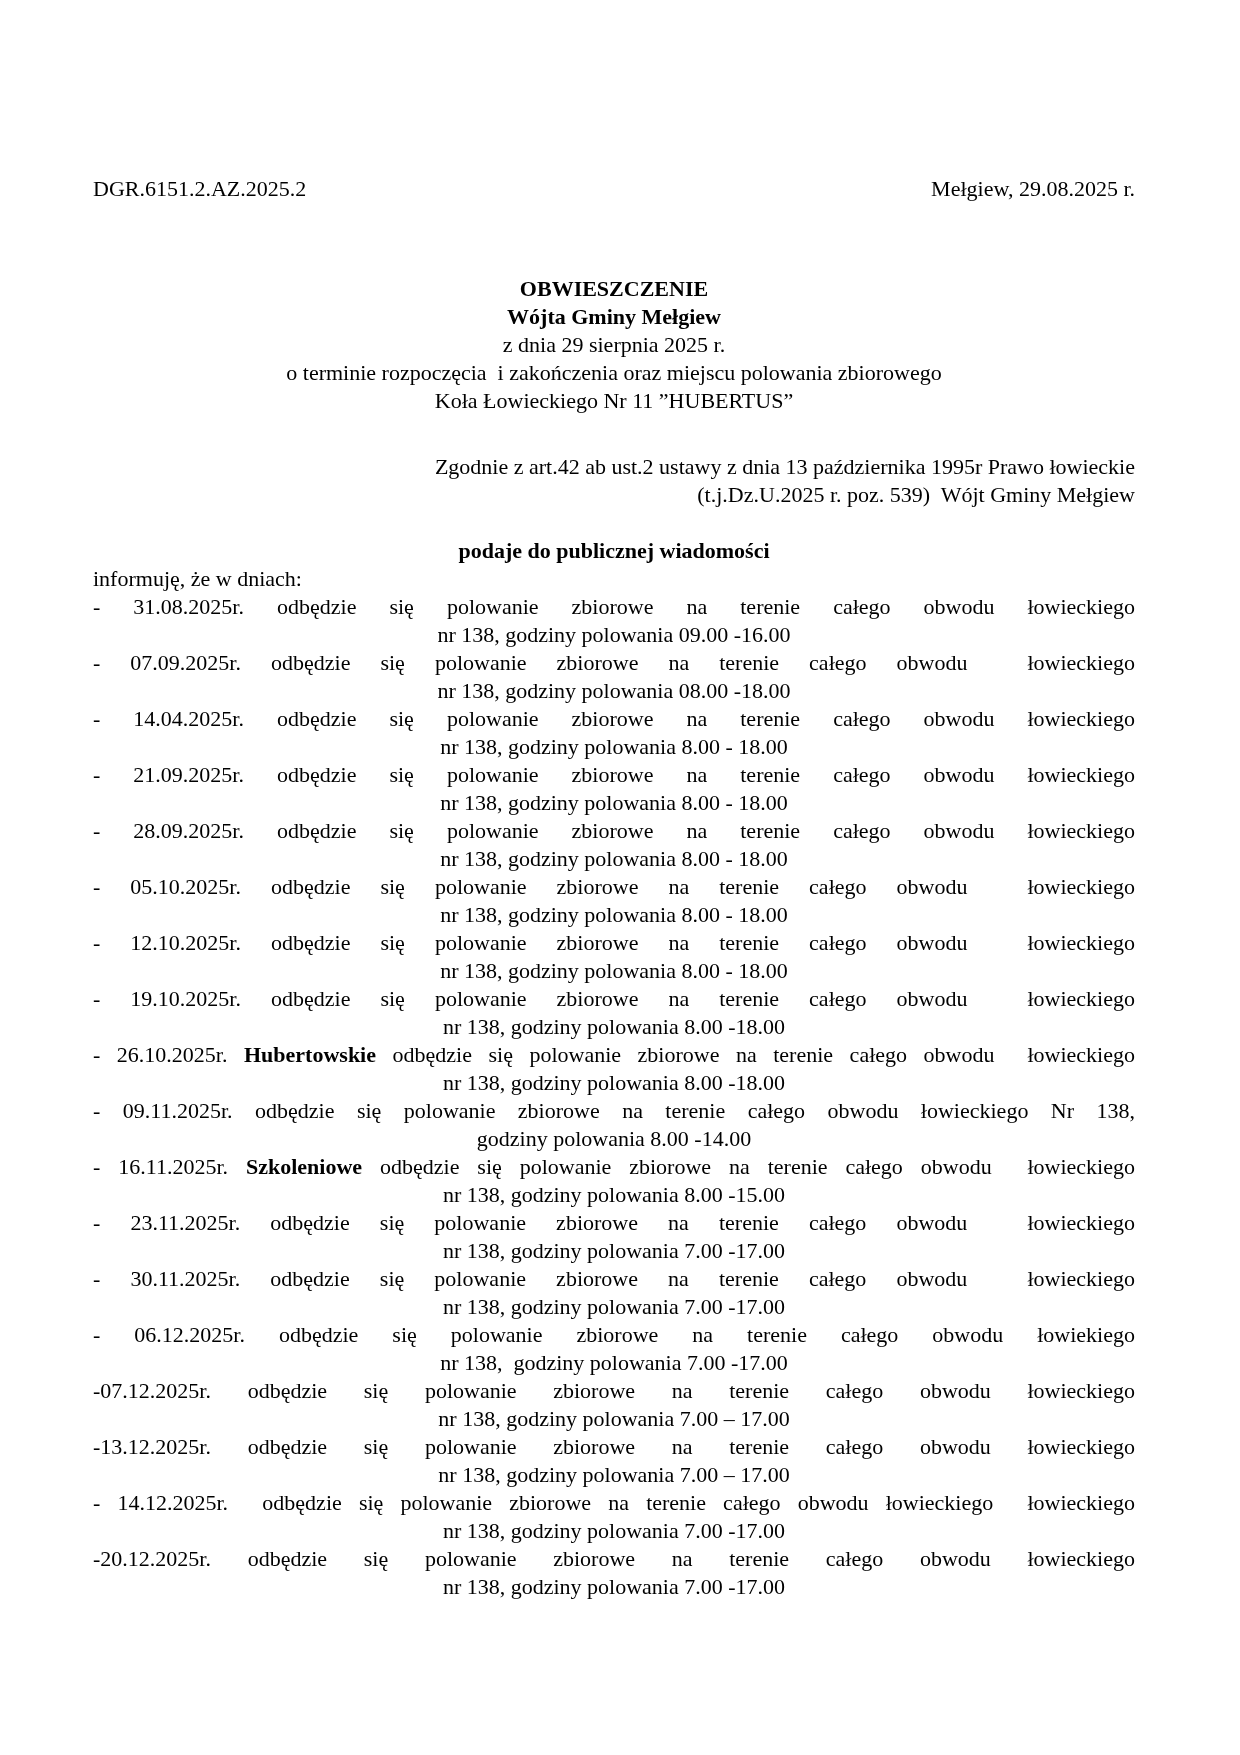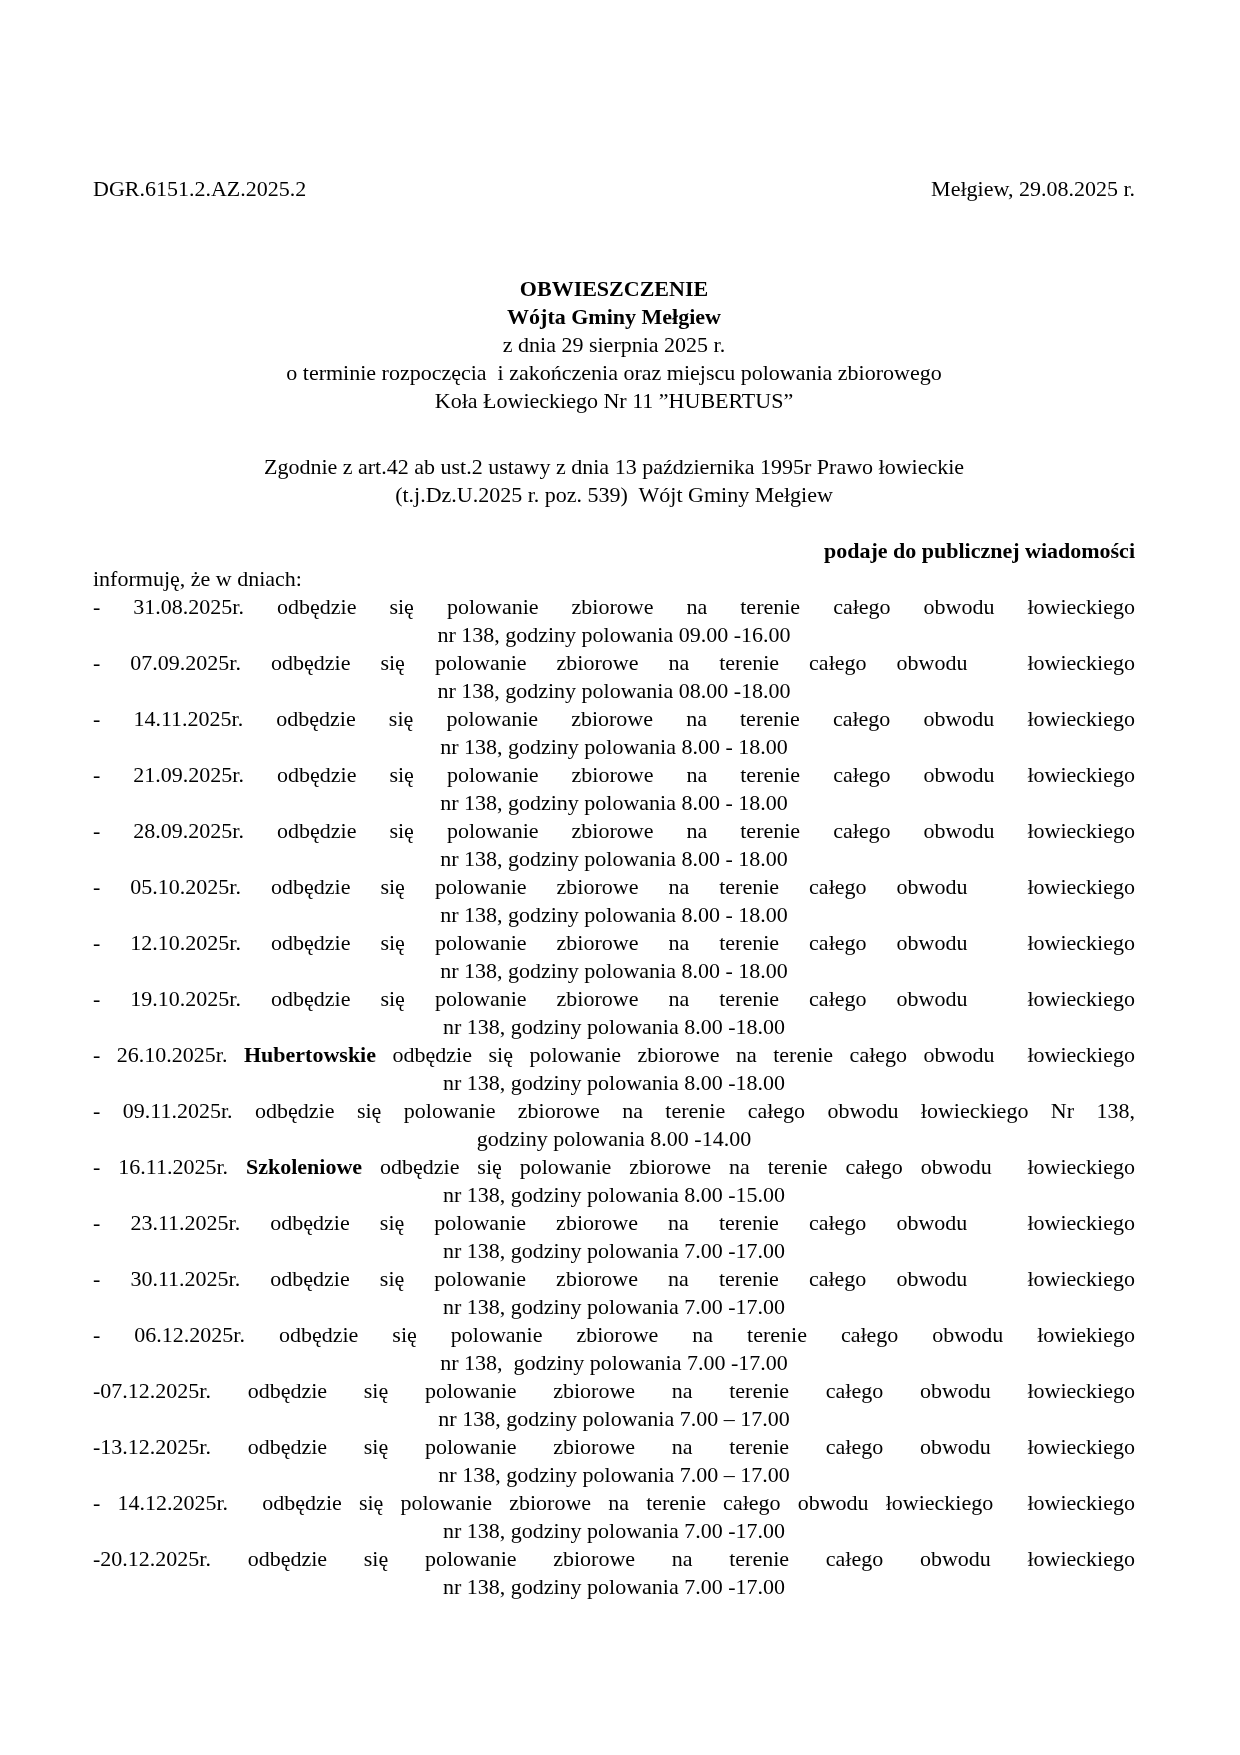--- a/index.html
+++ b/index.html
@@ -31,26 +31,26 @@
     align-items: center;
   }
 
   .title-block {
     margin-top: 72px;
     text-align: center;
   }
 
   .legal {
     margin-top: 38px;
-    text-align: center;
+    text-align: right;
   }
 
   .podaje {
     margin-top: 28px;
-    text-align: right;
+    text-align: center;
     font-weight: bold;
   }
 
   .intro {
     text-align: left;
   }
 
   .hunt-list {
   }
   .hunt-item .l1 {
@@ -95,21 +95,21 @@
     <p class="l1"><span class="seg-pre">- 31.08.2025r. odbędzie się polowanie zbiorowe na terenie całego obwodu łowieckiego</span><span class="seg-bold"></span><span class="seg-post"></span></p>
     <p class="l2">nr 138, godziny polowania 09.00 -16.00</p>
   </div>
 
   <div class="hunt-item">
     <p class="l1"><span class="seg-pre">- 07.09.2025r. odbędzie się polowanie zbiorowe na terenie całego obwodu&nbsp; łowieckiego</span><span class="seg-bold"></span><span class="seg-post"></span></p>
     <p class="l2">nr 138, godziny polowania 08.00 -18.00</p>
   </div>
 
   <div class="hunt-item">
-    <p class="l1"><span class="seg-pre">- 14.11.2025r. odbędzie się polowanie zbiorowe na terenie całego obwodu łowieckiego</span><span class="seg-bold"></span><span class="seg-post"></span></p>
+    <p class="l1"><span class="seg-pre">- 14.04.2025r. odbędzie się polowanie zbiorowe na terenie całego obwodu łowieckiego</span><span class="seg-bold"></span><span class="seg-post"></span></p>
     <p class="l2">nr 138, godziny polowania 8.00 - 18.00</p>
   </div>
 
   <div class="hunt-item">
     <p class="l1"><span class="seg-pre">- 21.09.2025r. odbędzie się polowanie zbiorowe na terenie całego obwodu łowieckiego</span><span class="seg-bold"></span><span class="seg-post"></span></p>
     <p class="l2">nr 138, godziny polowania 8.00 - 18.00</p>
   </div>
 
   <div class="hunt-item">
     <p class="l1"><span class="seg-pre">- 28.09.2025r. odbędzie się polowanie zbiorowe na terenie całego obwodu łowieckiego</span><span class="seg-bold"></span><span class="seg-post"></span></p>

